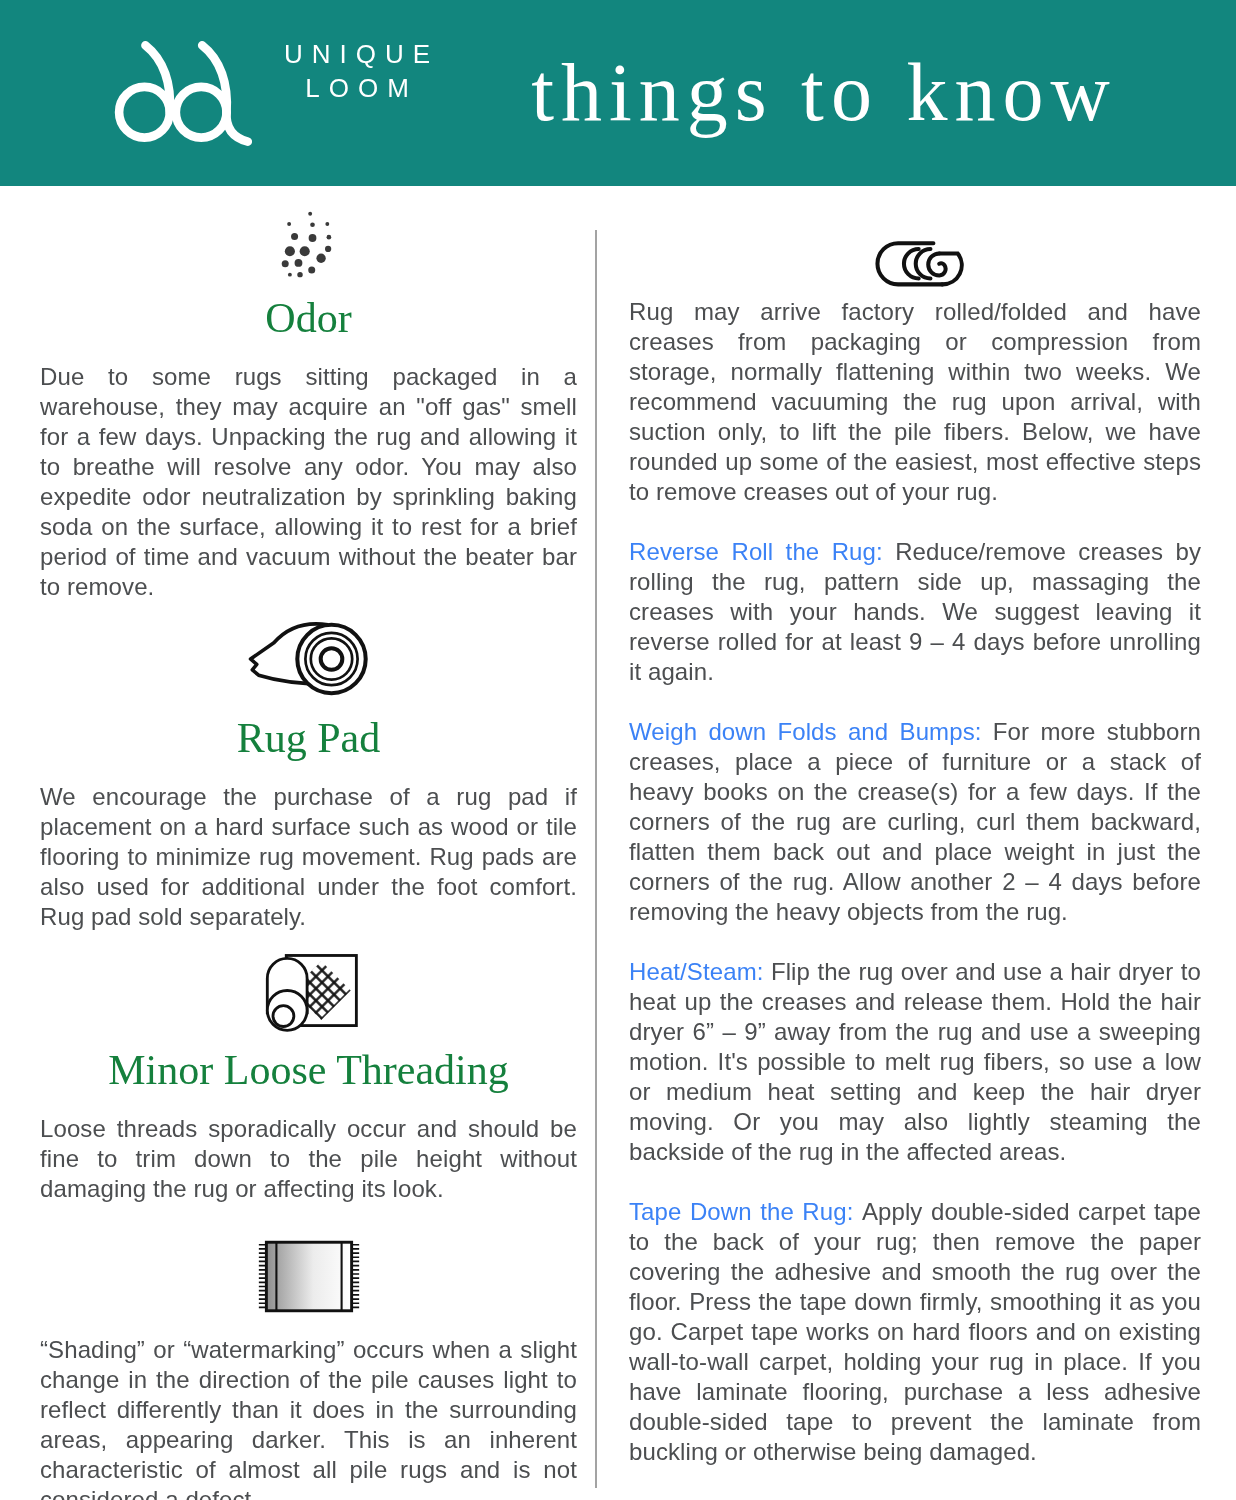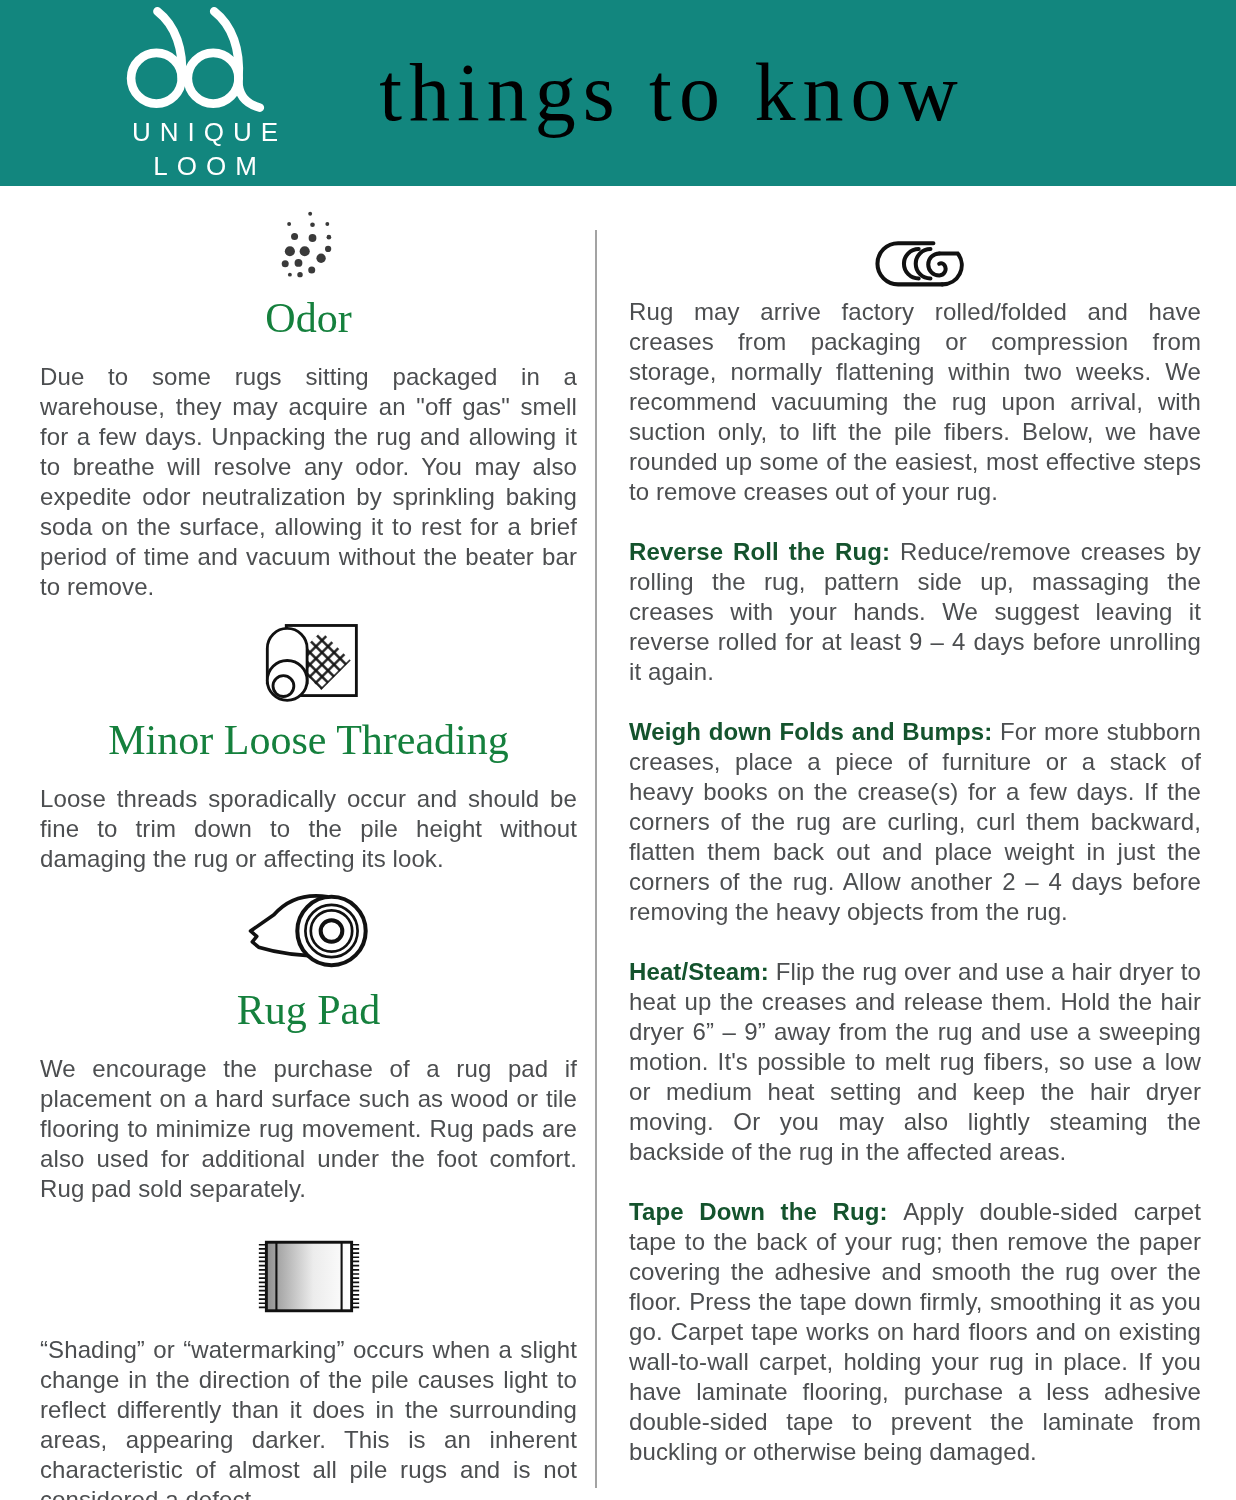--- a/index.html
+++ b/index.html
@@ -3,46 +3,46 @@
 <meta charset="utf-8">
 <style>
   html,body{margin:0;padding:0;}
   body{
     width:1236px;height:1500px;background:#ffffff;overflow:hidden;
     font-family:"Liberation Sans","DejaVu Sans",sans-serif;
   }
   .banner{
     height:186px;background:#12867E;display:flex;align-items:center;
   }
-  .brand{display:flex;align-items:center;margin-left:112px;flex-direction:column;}
+  .brand{display:flex;margin-left:112px;}
   .brand-text{
     color:#ffffff;margin-left:20px;text-align:center;
     font-size:26px;letter-spacing:9px;line-height:1.32;font-weight:400;
   }
   .banner-title{
-    color:#000000;font-family:"Liberation Serif","DejaVu Serif",serif;
+    color:#ffffff;font-family:"Liberation Serif","DejaVu Serif",serif;
     font-size:82px;font-weight:400;letter-spacing:7px;margin-left:92px;white-space:nowrap;
   }
   .content{display:flex;}
   .col{box-sizing:border-box;}
   .col-left{width:537px;margin-left:40px;}
   .divider{width:2px;background:#a3a3a3;margin-left:18px;margin-top:44px;height:1258px;}
   .col-right{width:572px;margin-left:32px;}
   .icon-wrap{display:flex;justify-content:center;align-items:flex-end;}
   h2{
     font-family:"Liberation Serif","DejaVu Serif",serif;
     color:#15803d;text-align:center;font-weight:400;
     font-size:42px;line-height:48px;margin:10px 0 0;
   }
   p{
     font-size:24px;line-height:30px;color:#4C4E50;
     text-align:justify;margin:20px 0 0;letter-spacing:0.1px;
   }
   p.tip{margin-top:30px;}
-  p.tip b{color:#14532d;font-weight:700;}
+  p.tip b{color:#3b82f6;font-weight:400;}
   p.tip b::after{content:"\00a0";}
   .mt-odor{margin-top:20px;}
   .mt-thr{margin-top:14px;}
   .mt-pad{margin-top:12px;}
   .mt-shade{margin-top:34px;}
   .mt-crease{margin-top:52px;}
   .intro{margin-top:6px;}
   svg{display:block;}
 </style>
 </head>
@@ -92,50 +92,50 @@
             <circle cx="66" cy="82" r="4.5"></circle>
           <circle cx="38" cy="88" r="2.5"></circle>
             <circle cx="51" cy="88" r="3.5"></circle>
         </svg>
       </div>
       <h2>Odor</h2>
       <p>Due to some rugs sitting packaged in a warehouse, they may acquire an "off gas" smell for a few days. Unpacking the rug and allowing it to breathe will resolve any odor. You may also expedite odor neutralization by sprinkling baking soda on the surface, allowing it to rest for a brief period of time and vacuum without the beater bar to remove.</p>
     </section>
 
     <section>
+      <div class="icon-wrap mt-pad">
+        <svg width="138" height="90" viewBox="0 0 150 100">
+          <path d="M96 12 C70 8 50 16 36 32 L10 50 L17 56 L12 62 L19 68 C45 76 70 78 96 78" fill="#fff" stroke="#111" stroke-width="4" stroke-linejoin="round"></path>
+          <circle cx="100" cy="50" r="38" fill="#fff" stroke="#111" stroke-width="4.5"></circle>
+          <circle cx="100" cy="50" r="29" fill="none" stroke="#111" stroke-width="3"></circle>
+          <circle cx="100" cy="50" r="23" fill="none" stroke="#111" stroke-width="3"></circle>
+          <circle cx="100" cy="50" r="12" fill="none" stroke="#111" stroke-width="4.5"></circle>
+        </svg>
+      </div>
+      <h2>Rug Pad</h2>
+      <p>We encourage the purchase of a rug pad if placement on a hard surface such as wood or tile flooring to minimize rug movement. Rug pads are also used for additional under the foot comfort. Rug pad sold separately.</p>
+    </section>
+
+    <section>
       <div class="icon-wrap mt-thr">
         <svg width="114" height="90" viewBox="0 0 120 95">
           <defs>
             <pattern id="xh" width="9" height="9" patternUnits="userSpaceOnUse" patternTransform="rotate(45 73 47)">
               <path d="M0 4.5 H9 M4.5 0 V9" stroke="#111" stroke-width="2.4"></path>
             </pattern>
           </defs>
           <rect x="36" y="10" width="74" height="74" fill="#fff" stroke="#111" stroke-width="3"></rect>
           <polygon points="73,16 104,47 73,78 42,47" fill="url(#xh)"></polygon>
           <path d="M16 72 V34 A21 21 0 0 1 58 34 V72" fill="#fff" stroke="#111" stroke-width="3"></path>
           <circle cx="37" cy="68" r="21" fill="#fff" stroke="#111" stroke-width="3"></circle>
           <circle cx="33" cy="74" r="11" fill="#fff" stroke="#111" stroke-width="3"></circle>
         </svg>
       </div>
       <h2>Minor Loose Threading</h2>
       <p>Loose threads sporadically occur and should be fine to trim down to the pile height without damaging the rug or affecting its look.</p>
-    </section>
-
-    <section>
-      <div class="icon-wrap mt-pad">
-        <svg width="138" height="90" viewBox="0 0 150 100">
-          <path d="M96 12 C70 8 50 16 36 32 L10 50 L17 56 L12 62 L19 68 C45 76 70 78 96 78" fill="#fff" stroke="#111" stroke-width="4" stroke-linejoin="round"></path>
-          <circle cx="100" cy="50" r="38" fill="#fff" stroke="#111" stroke-width="4.5"></circle>
-          <circle cx="100" cy="50" r="29" fill="none" stroke="#111" stroke-width="3"></circle>
-          <circle cx="100" cy="50" r="23" fill="none" stroke="#111" stroke-width="3"></circle>
-          <circle cx="100" cy="50" r="12" fill="none" stroke="#111" stroke-width="4.5"></circle>
-        </svg>
-      </div>
-      <h2>Rug Pad</h2>
-      <p>We encourage the purchase of a rug pad if placement on a hard surface such as wood or tile flooring to minimize rug movement. Rug pads are also used for additional under the foot comfort. Rug pad sold separately.</p>
     </section>
 
     <section>
       <div class="icon-wrap mt-shade">
         <svg width="112" height="77" viewBox="0 0 134 92">
           <defs>
             <linearGradient id="rg" x1="0" y1="0" x2="1" y2="0">
               <stop offset="0" stop-color="#8e8e8e"></stop>
               <stop offset="0.55" stop-color="#ececec"></stop>
               <stop offset="1" stop-color="#ffffff"></stop>

